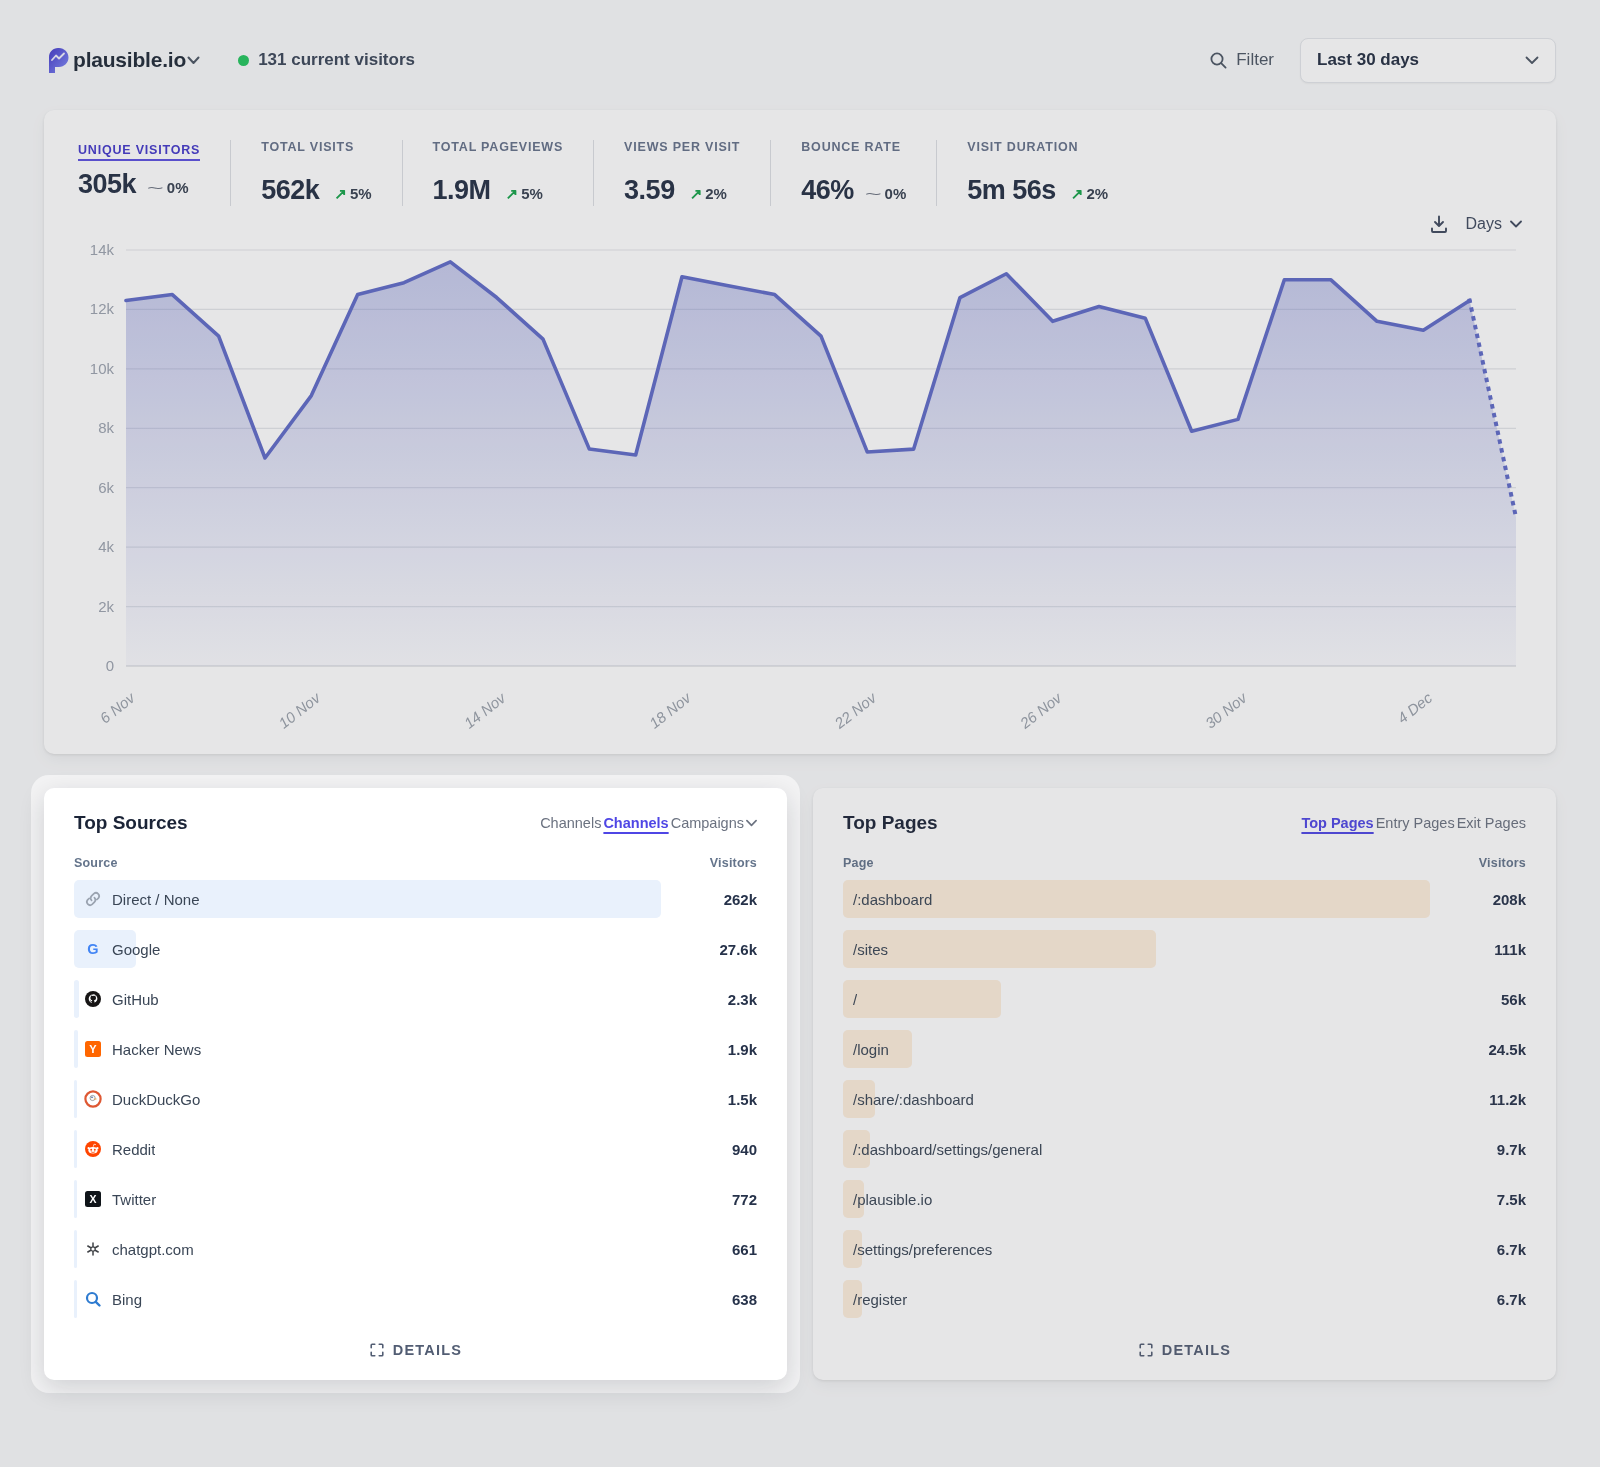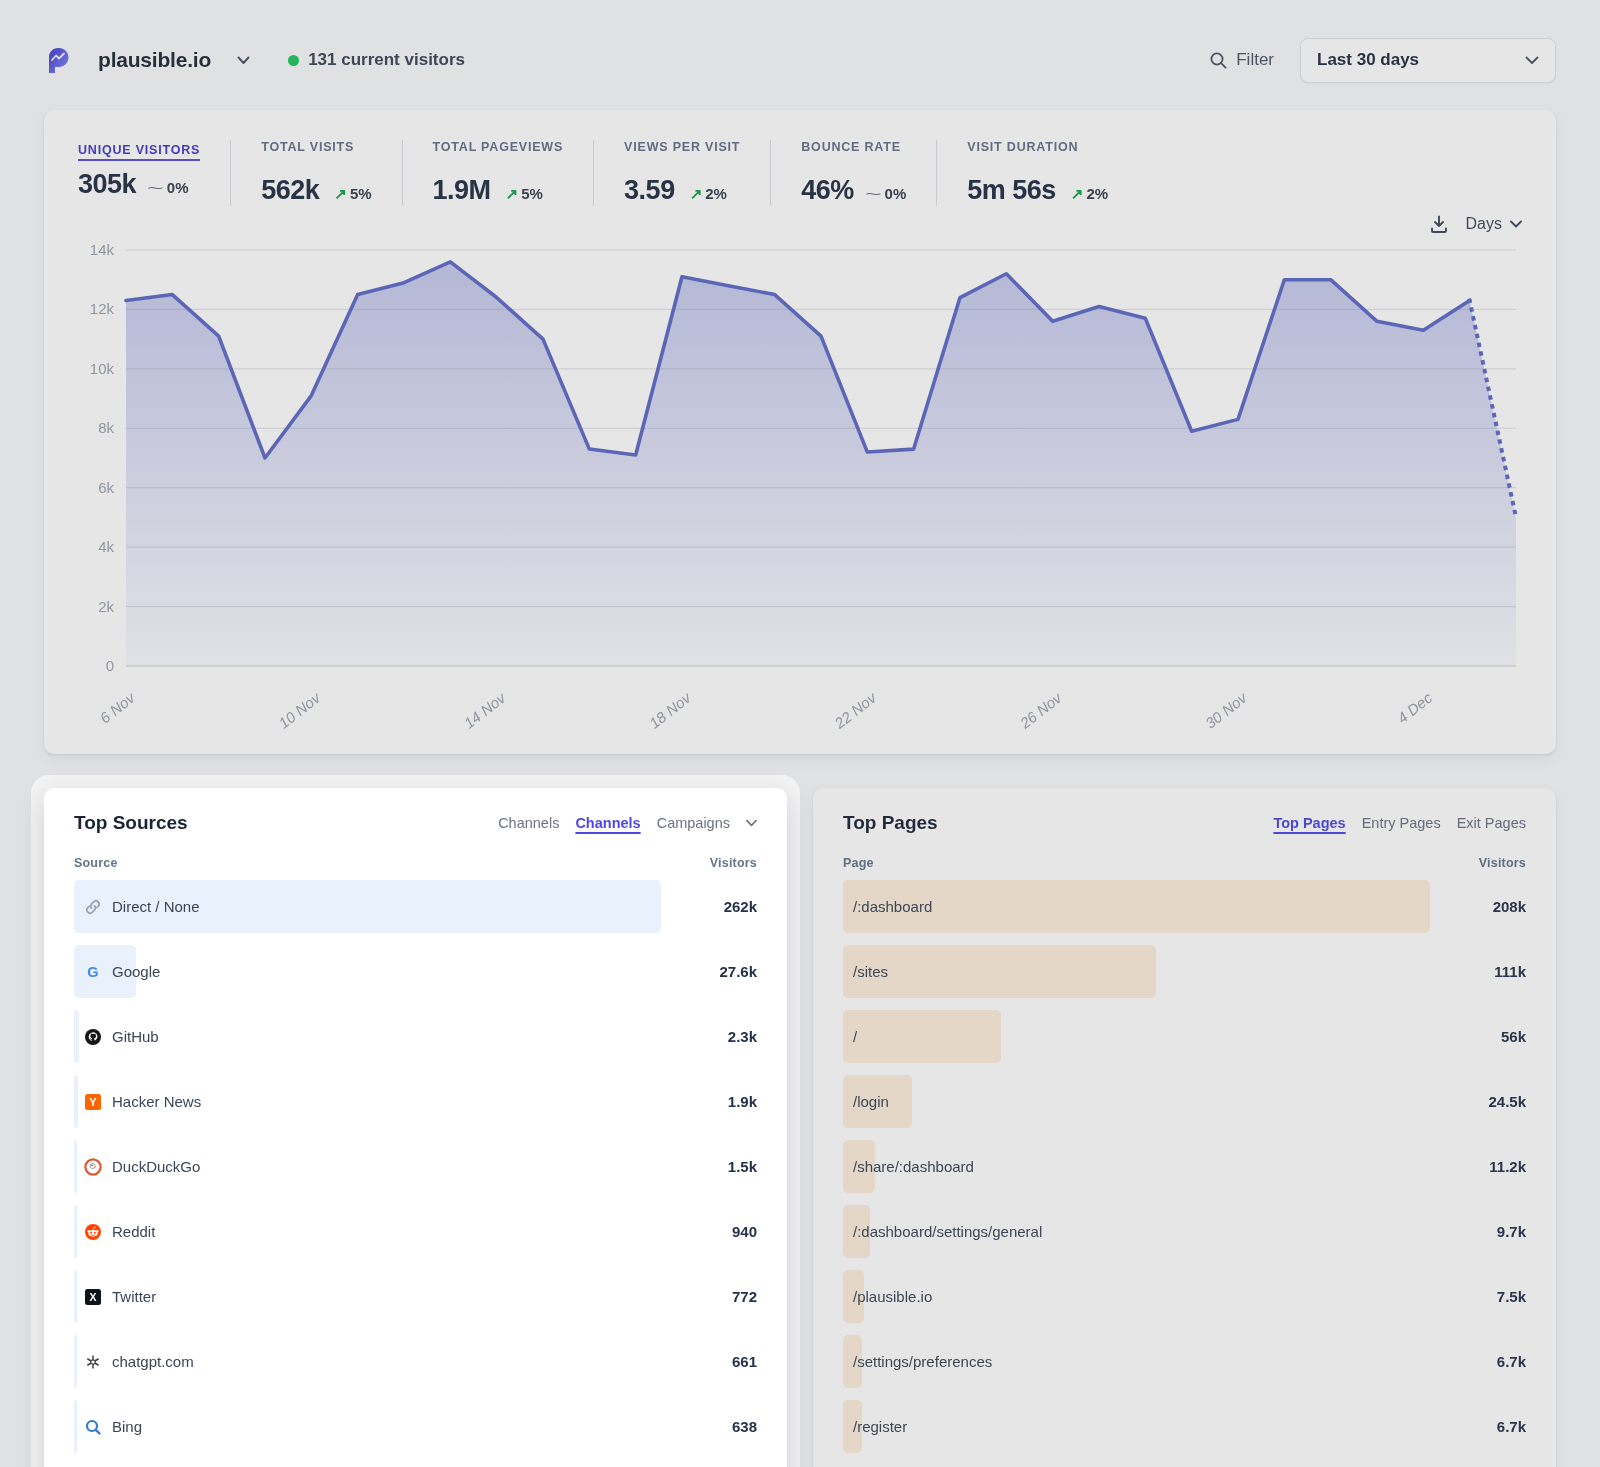--- a/index.html
+++ b/index.html
@@ -8,21 +8,21 @@
     position:relative;
     background:#f9fafb;
     font-family:"Liberation Sans", sans-serif;
     color:#1b2437;
     overflow:hidden;
   }
   .page { padding:36px 44px 40px; }
 
   
   .topbar { display:flex; align-items:center; height:48px; margin-bottom:26px; }
-  .brand { display:flex; align-items:center; gap:26px; cursor:pointer; }
+  .brand { display:flex; align-items:center; gap:1px; cursor:pointer; }
   .brand .site-name { font-size:21px; font-weight:700; color:#1f2937; letter-spacing:-0.2px; }
   .chev { display:inline-flex; }
   .visitors { display:flex; align-items:center; gap:9px; margin-left:38px; }
   .visitors .dot { width:11px; height:11px; border-radius:50%; background:#22c55e; }
   .visitors .vtext { font-size:17px; font-weight:700; color:#3b4659; }
   .filter-btn { margin-left:auto; display:flex; align-items:center; gap:8px; font-size:17px; color:#4b5563; cursor:pointer; }
   .range-select {
     margin-left:26px; width:256px; height:45px; background:#ffffff;
     border:1px solid #e3e6ea; border-radius:8px; box-shadow:0 1px 2px rgba(0,0,0,.05);
     display:flex; align-items:center; justify-content:space-between; padding:0 16px; cursor:pointer;
@@ -48,27 +48,27 @@
 
   
   .bottom { display:flex; gap:26px; margin-top:34px; align-items:stretch; }
   .half { flex:1; min-width:0; display:flex;border-radius:26px; }
   .spotlight { position:relative; z-index:60; margin:-13px; padding:13px; border-radius:18px; background:rgba(255,255,255,.6); flex:1; display:flex; }
   .panel { background:#ffffff; border-radius:10px; padding:24px 30px 18px; flex:1; display:flex; flex-direction:column; }
   .panel.dimmable { box-shadow:0 1px 3px rgba(0,0,0,.09), 0 6px 16px rgba(0,0,0,.05); }
   .spotlight .panel { box-shadow:0 8px 26px rgba(16,24,40,.16); }
   .panel-head { display:flex; align-items:center; justify-content:space-between; }
   .panel-title { font-size:19px; font-weight:700; color:#1b2437; }
-  .tabs { display:flex; align-items:center; gap:16px; }
+  .tabs { display:flex; align-items:center; gap:2px; }
   .tab { font-size:14.5px; color:#6b7280; cursor:pointer; white-space:nowrap; }
   .tab.active { color:#4f46e5; font-weight:700; text-decoration:underline; text-underline-offset:4px; text-decoration-thickness:2px; }
   .cols { display:flex; justify-content:space-between; margin:22px 0 10px; font-size:12.5px; font-weight:700; color:#64748b; letter-spacing:.2px; }
   .rows { display:flex; flex-direction:column; gap:12px; }
   .list-row { display:flex; align-items:center; }
-  .bar-zone { position:relative; width:86%; height:53px; display:flex; align-items:center; }
+  .bar-zone { position:relative; width:86%; height:38px; display:flex; align-items:center; }
   .bar { position:absolute; left:0; top:0; bottom:0; border-radius:5px; }
   .row-inner { position:relative; display:flex; align-items:center; gap:10px; padding-left:10px; }
   .row-name { font-size:15px; color:#3a4656; white-space:nowrap; overflow:hidden; text-overflow:ellipsis; }
   .row-value { flex:1; text-align:right; font-size:15px; font-weight:600; color:#26324a; }
   .favicon { width:18px; height:18px; display:inline-flex; align-items:center; justify-content:center; flex:none; }
   .details-btn { margin-top:16px; display:flex; align-items:center; justify-content:center; gap:8px; font-size:14.5px; font-weight:700; letter-spacing:1.2px; color:#525d73; cursor:pointer; padding:8px 0 4px; }
 
   
   #dim-overlay { position:absolute; inset:0; background:rgba(78,80,84,.14); z-index:50; pointer-events:none; }
 

